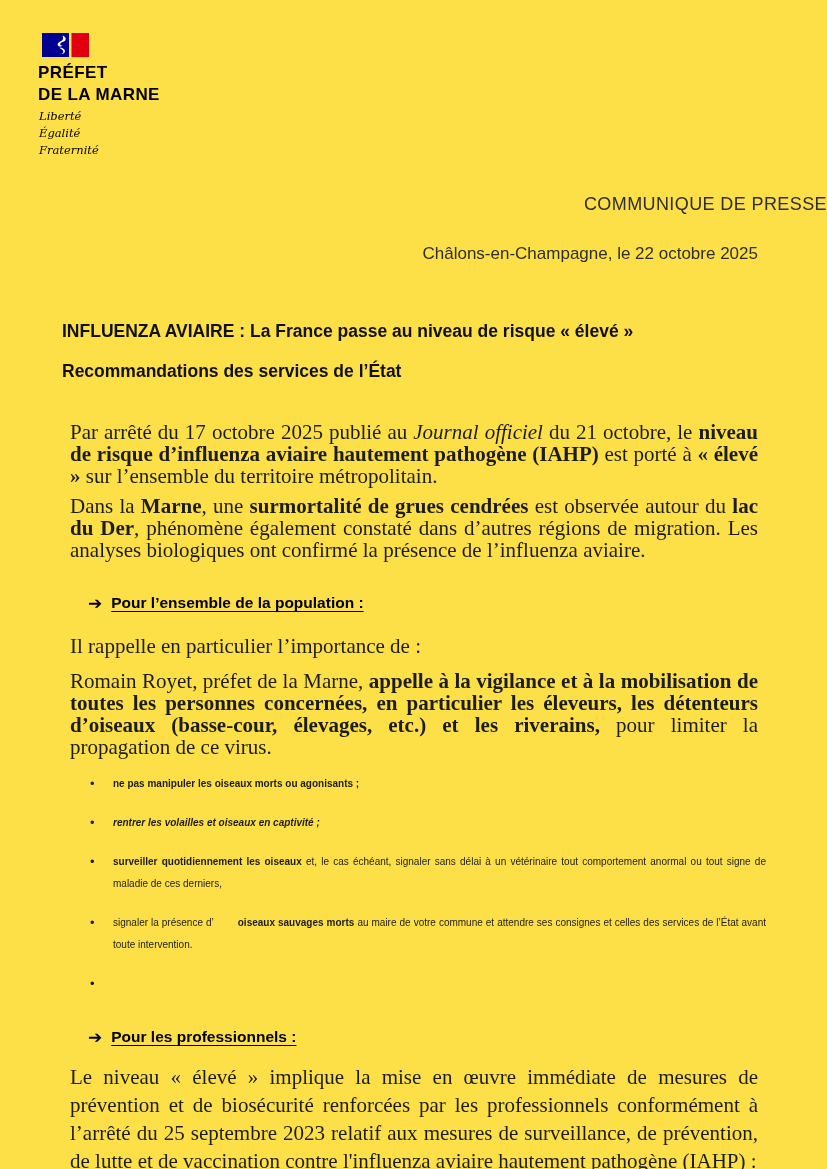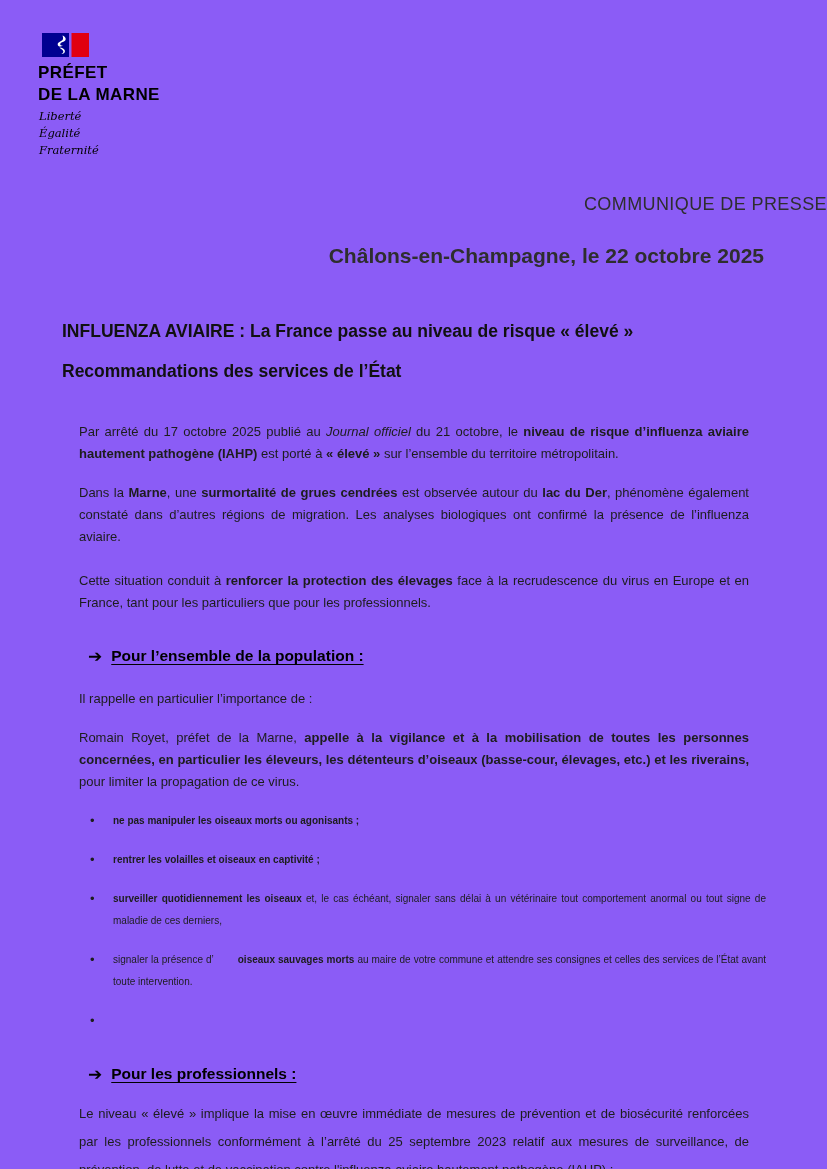--- a/index.html
+++ b/index.html
@@ -1,20 +1,20 @@
 <!DOCTYPE html>
 <html lang="fr"><head>
 <meta charset="utf-8">
 <style>
   html,body { margin:0; padding:0; background:#888; }
   .page {
     position:relative;
     width:827px; height:1169px;
     margin:0 auto;
-    background:#8b5cf6;
+    background:#fde047;
     font-family:"Liberation Sans", sans-serif;
     color:#1d1d1d;
     overflow:hidden;
   }
   
   .logo { position:absolute; left:38px; top:33px; }
   .logo .flag { display:block; margin-left:4px; }
   .logo .gov-name {
     margin-top:5px;
     font-size:17px; font-weight:800; line-height:22px;
@@ -26,35 +26,35 @@
     font-size:11.5px; line-height:17px; color:#000;
   }
   
   .doc-type {
     position:absolute; top:194px; left:0; width:100%;
     text-align:right;
     font-size:18px; font-weight:400; letter-spacing:0.4px;
     color:#2e2e2e;
   }
   .dateline {
-    position:absolute; top:244px; right:63px;
-    font-size:21px; color:#2e2e2e;font-weight:bold;
+    position:absolute; top:244px; right:69px;
+    font-size:17px; color:#2e2e2e;
   }
   
   .main {
     position:absolute; left:62px; top:321px; width:704px;
   }
   .headline {
     font-size:17.5px; font-weight:700; color:#111;
     line-height:20px; margin:0;
   }
   .headline.line2 { margin-top:20px; }
   p.body {
-    margin:17px; font-size:13px; line-height:22px;
-    text-align:justify; color:#1d1d1d;
+    margin:8px; font-size:21px; line-height:22px;
+    text-align:justify; color:#1d1d1d;font-family:Liberation Serif, serif;
   }
   .gap-lg { margin-top:40px !important; }
   .gap-md { margin-top:22px !important; }
   .section-heading {
     display:flex; align-items:baseline;
     margin:31px 0 0 26px;
     font-size:15.5px; font-weight:700; color:#000;
   }
   .section-heading .arrow {
     font-size:17px; margin-right:9px; font-weight:400;
@@ -104,39 +104,38 @@
   <div class="dateline">Châlons-en-Champagne, le 22 octobre 2025</div>
 
   <div class="main">
 
     <h1 class="headline">INFLUENZA AVIAIRE : La France passe au niveau de risque « élevé »</h1>
     <h1 class="headline line2">Recommandations des services de l’État</h1>
 
     <p class="body gap-lg"><span>Par arrêté du 17 octobre 2025 publié au </span><span style="font-style: italic;">Journal officiel</span><span> du 21 octobre, le </span><span style="font-weight: 700;">niveau de risque d’influenza aviaire hautement pathogène (IAHP)</span><span> est porté à </span><span style="font-weight: 700;">« élevé »</span><span> sur l’ensemble du territoire métropolitain.</span></p>
     <p class="body"><span>Dans la </span><span style="font-weight: 700;">Marne</span><span>, une </span><span style="font-weight: 700;">surmortalité de grues cendrées</span><span> est observée autour du </span><span style="font-weight: 700;">lac du Der</span><span>, phénomène également constaté dans d’autres régions de migration. Les analyses biologiques ont confirmé la présence de l’influenza aviaire.</span></p>
 
-    <p class="body gap-md"><span>Cette situation conduit à </span><span style="font-weight: 700;">renforcer la protection des élevages</span><span> face à la recrudescence du virus en Europe et en France, tant pour les particuliers que pour les professionnels.</span></p>
 
     <div class="section-heading">
       <span class="arrow">➔</span>
       <span class="label">Pour l’ensemble de la population :</span>
     </div>
 
     <p class="body gap-md"><span>Il rappelle en particulier l’importance de :</span></p>
 
     <p class="body after-heading"><span>Romain Royet, préfet de la Marne, </span><span style="font-weight: 700;">appelle à la vigilance et à la mobilisation de toutes les personnes concernées, en particulier les éleveurs, les détenteurs d’oiseaux (basse-cour, élevages, etc.) et les riverains,</span><span> pour limiter la propagation de ce virus.</span></p>
 
     <ul class="bullets">
       <li>
         <span class="dot">•</span>
         <span class="li-text"><span style="font-weight: 700;">ne pas manipuler les oiseaux morts ou agonisants ;</span></span>
       </li>
       <li>
         <span class="dot">•</span>
-        <span class="li-text"><span style="font-weight: 700;">rentrer les volailles et oiseaux en captivité ;</span></span>
+        <span class="li-text"><span style="font-weight: 700; font-style: italic;">rentrer les volailles et oiseaux en captivité ;</span></span>
       </li>
       <li>
         <span class="dot">•</span>
         <span class="li-text"><span style="font-weight: 700;">surveiller quotidiennement les oiseaux</span><span> et, le cas échéant, signaler sans délai à un vétérinaire tout comportement anormal ou tout signe de maladie de ces derniers,</span></span>
       </li>
       <li>
         <span class="dot">•</span>
         <span class="li-text"><span>signaler la présence d’</span><span style="font-weight: 700; padding-left: 24px;">oiseaux sauvages morts</span><span> au maire de votre commune et attendre ses consignes et celles des services de l’État avant toute intervention.</span></span>
       </li>
       <li>

